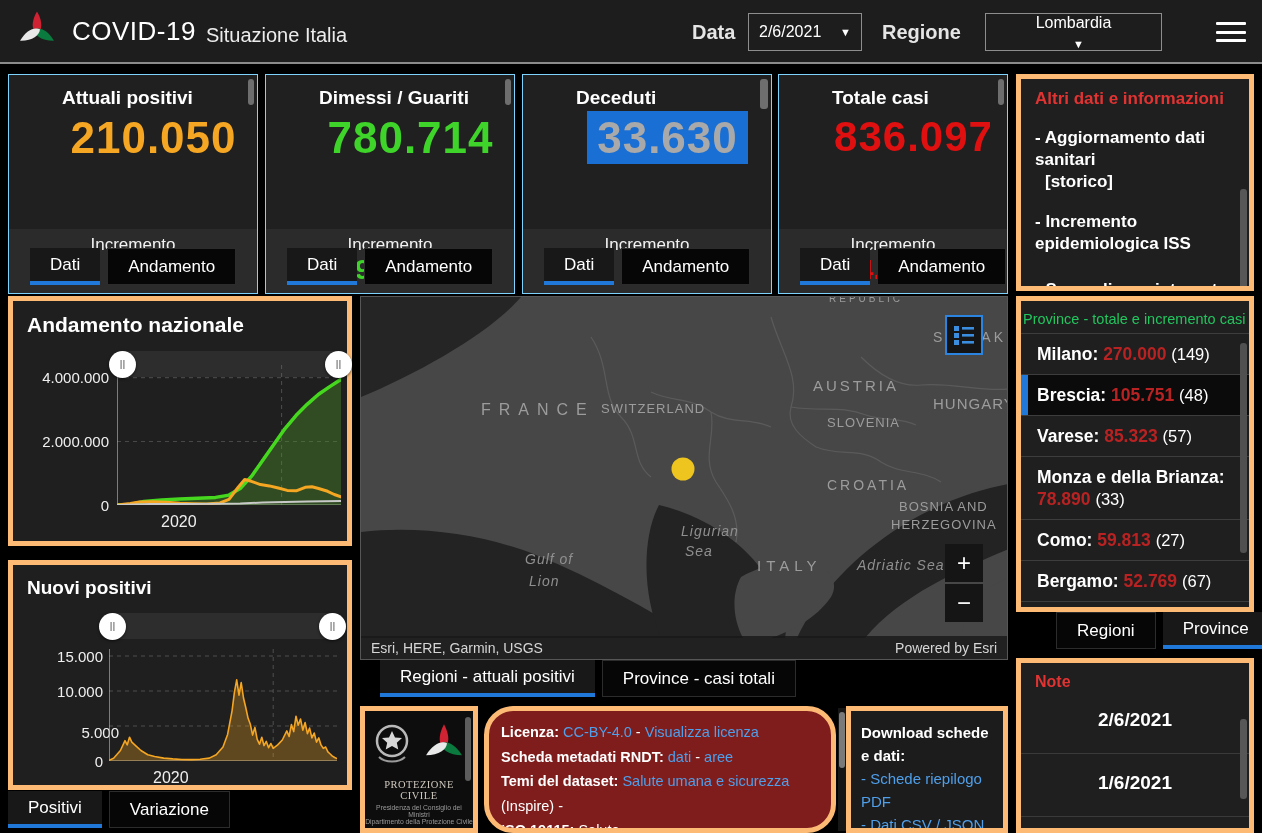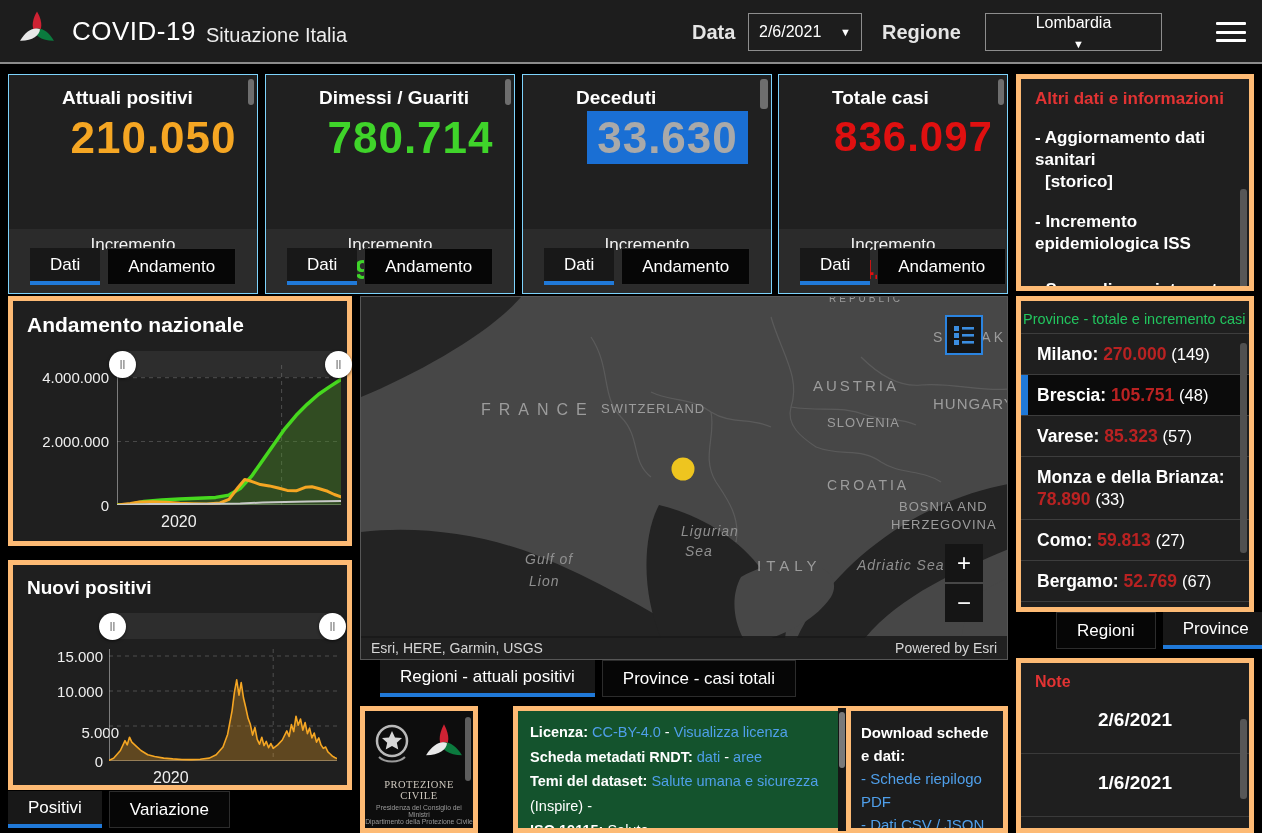--- a/index.html
+++ b/index.html
@@ -364,21 +364,21 @@
           <path d="M0,6 C-9,0 -11,-16 0,-36 C11,-16 9,0 0,6 Z" fill="#e9e9e9" transform="rotate(240)"></path>
         </g>
       </svg>
     </div>
     <div class="footer-logo-text" style="font-size:10.5px;margin-top:6px;font-family:'Liberation Serif',serif;letter-spacing:.5px;">PROTEZIONE CIVILE</div>
     <div class="footer-logo-text" style="font-size:6.8px;color:#9a9a9a;margin-top:3px;">Presidenza del Consiglio dei Ministri</div>
     <div class="footer-logo-text" style="font-size:6.8px;color:#9a9a9a;">Dipartimento della Protezione Civile</div>
     <div class="scrollthumb" style="right:2px;top:6px;width:6px;height:64px;background:#5d5d5d;"></div>
   </div>
 
-  <div class="panel" style="left:513px;top:706px;width:352px;height:127px;background:#14532d;overflow:hidden;">
+  <div class="panel" style="left:484px;top:706px;width:352px;height:127px;background:#7f1d1d;overflow:hidden;border-radius:29px;">
     <div class="lic">
       <div>
         <b>Licenza:</b>
         <span class="lnk">CC-BY-4.0</span>
         <span>-</span>
         <span class="lnk">Visualizza licenza</span>
       </div>
       <div>
         <b>Scheda metadati RNDT:</b>
         <span class="lnk">dati</span>

